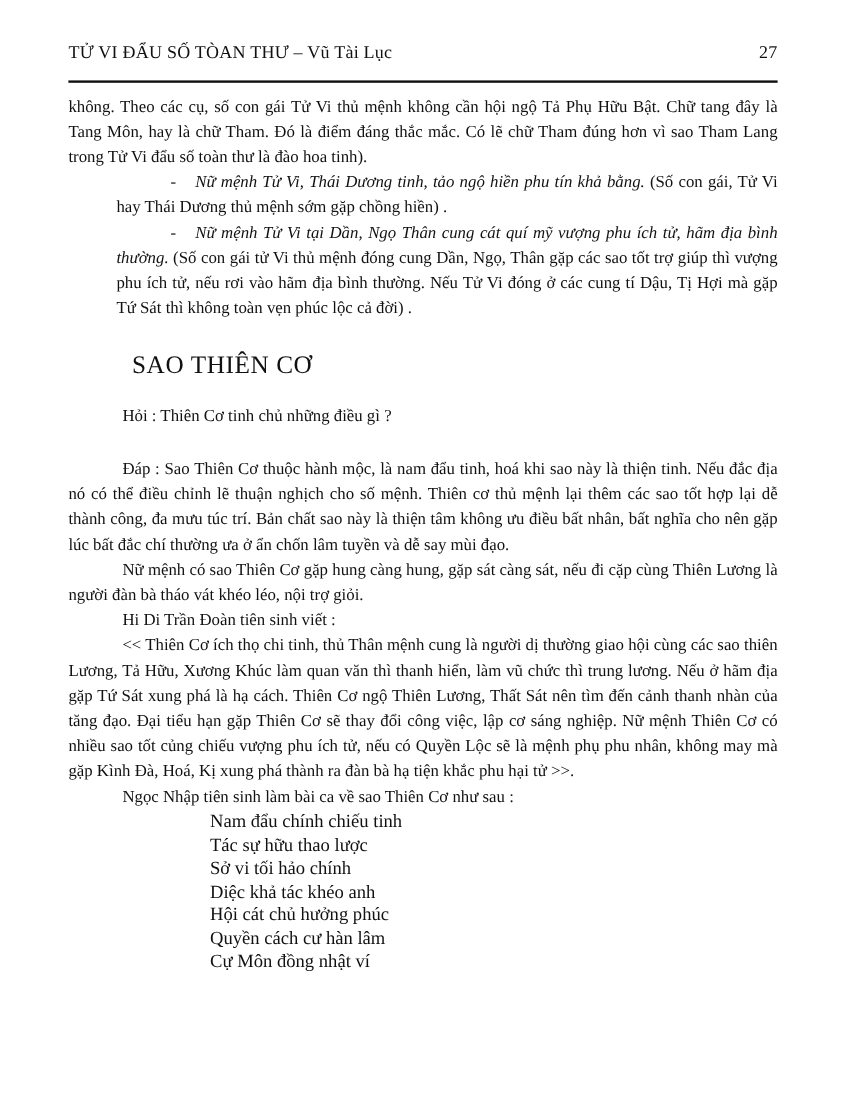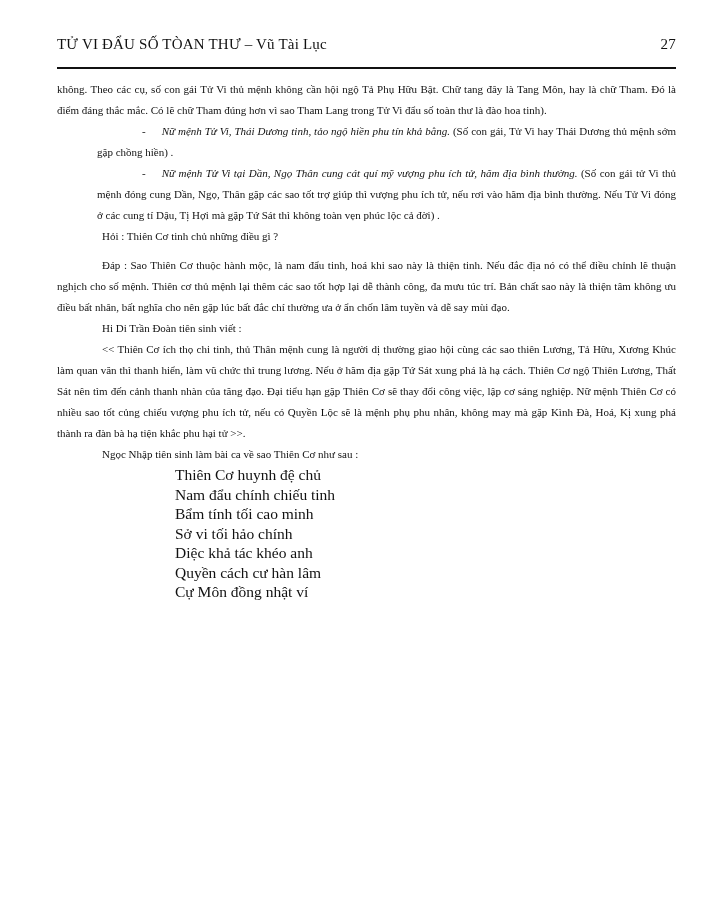--- a/index.html
+++ b/index.html
@@ -8,53 +8,53 @@
     background: #ffffff;
   }
   .page {
     position: relative;
     width: 705px;
     height: 913px;
     background: #ffffff;
     color: #111111;
     font-family: "Liberation Serif", "DejaVu Serif", serif;
     box-sizing: border-box;
-    padding: 36px 29px 20px 57px;
+    padding: 36px 57px 20px 57px;
     overflow: hidden;
   }
   .running-header {
     display: flex;
     justify-content: space-between;
     align-items: baseline;
     font-size: 15px;
     letter-spacing: 0.2px;
     margin-bottom: 14px;
   }
   .rule {
     border: none;
     border-top: 2px solid #111111;
     margin: 0 0 10px 0;
   }
   .para {
-    font-size: 11px;
+    font-size: 14px;
     line-height: 21px;
     text-align: justify;
     margin: 0;
   }
   .para.indent { text-indent: 45px; }
   .para.bullet { text-indent: 45px; margin-left: 40px; }
   .para.bullet .dash { margin-right: 16px; }
   .para.bullet i { font-style: italic; }
   .section-heading {
     font-size: 21px;
     font-weight: normal;
     letter-spacing: 0.5px;
     margin: 24px 0 20px 53px;
   }
-  .question { margin-bottom: 8px; }
+  .question { margin-bottom: 23px; }
   .answer { margin-bottom: 0; }
   .poem {
     margin-left: 118px;
     font-size: 15.5px;
     line-height: 19.5px;
   }
   .poem-line { white-space: pre; }
 </style>
 </head>
 <body>
@@ -68,32 +68,34 @@
 
   <hr class="rule">
 
   <p class="para">không. Theo các cụ, số con gái Tử Vi thủ mệnh không cần hội ngộ Tả Phụ Hữu Bật. Chữ tang đây là Tang Môn, hay là chữ Tham. Đó là điểm đáng thắc mắc. Có lẽ chữ Tham đúng hơn vì sao Tham Lang trong Tử Vi đẩu số toàn thư là đào hoa tinh).</p>
 
   <p class="para bullet"><span class="dash">-</span><i>Nữ mệnh Tử Vi, Thái Dương tinh, tảo ngộ hiền phu tín khả bằng.</i><span> (Số con gái, Tử Vi hay Thái Dương thủ mệnh sớm gặp chồng hiền) .</span></p>
 
   <p class="para bullet"><span class="dash">-</span><i>Nữ mệnh Tử Vi tại Dần, Ngọ Thân cung cát quí mỹ vượng phu ích tử, hãm địa bình thường.</i><span> (Số con gái tử Vi thủ mệnh đóng cung Dần, Ngọ, Thân gặp các sao tốt trợ giúp thì vượng phu ích tử, nếu rơi vào hãm địa bình thường. Nếu Tử Vi đóng ở các cung tí Dậu, Tị Hợi mà gặp Tứ Sát thì không toàn vẹn phúc lộc cả đời) .</span></p>
 
 
+  <h2 class="section-heading">SAO THIÊN CƠ</h2>
 
   <p class="para indent question">Hỏi : Thiên Cơ tinh chủ những điều gì ?</p>
 
   <p class="para indent answer">Đáp : Sao Thiên Cơ thuộc hành mộc, là nam đẩu tinh, hoá khi sao này là thiện tinh. Nếu đắc địa nó có thể điều chỉnh lẽ thuận nghịch cho số mệnh. Thiên cơ thủ mệnh lại thêm các sao tốt hợp lại dễ thành công, đa mưu túc trí. Bản chất sao này là thiện tâm không ưu điều bất nhân, bất nghĩa cho nên gặp lúc bất đắc chí thường ưa ở ẩn chốn lâm tuyền và dễ say mùi đạo.</p>
+  <p class="para indent answer">Nữ mệnh có sao Thiên Cơ gặp hung càng hung, gặp sát càng sát, nếu đi cặp cùng Thiên Lương là người đàn bà tháo vát khéo léo, nội trợ giỏi.</p>
   <p class="para indent answer">Hi Di Trần Đoàn tiên sinh viết :</p>
   <p class="para indent answer">&lt;&lt; Thiên Cơ ích thọ chi tinh, thủ Thân mệnh cung là người dị thường giao hội cùng các sao thiên Lương, Tả Hữu, Xương Khúc làm quan văn thì thanh hiển, làm vũ chức thì trung lương. Nếu ở hãm địa gặp Tứ Sát xung phá là hạ cách. Thiên Cơ ngộ Thiên Lương, Thất Sát nên tìm đến cảnh thanh nhàn của tăng đạo. Đại tiểu hạn gặp Thiên Cơ sẽ thay đổi công việc, lập cơ sáng nghiệp. Nữ mệnh Thiên Cơ có nhiều sao tốt củng chiếu vượng phu ích tử, nếu có Quyền Lộc sẽ là mệnh phụ phu nhân, không may mà gặp Kình Đà, Hoá, Kị xung phá thành ra đàn bà hạ tiện khắc phu hại tử &gt;&gt;.</p>
   <p class="para indent answer">Ngọc Nhập tiên sinh làm bài ca về sao Thiên Cơ như sau :</p>
 
   <div class="poem">
-    <div class="poem-line">Thiên Cơ huynh đệ chủ</div>
     <div class="poem-line">Nam đẩu chính chiếu tinh</div>
-    <div class="poem-line">Bẩm tính tối cao minh</div>
+    <div class="poem-line">Tác sự hữu thao lược</div>
     <div class="poem-line">Sở vi tối hảo chính</div>
     <div class="poem-line">Diệc khả tác khéo anh</div>
+    <div class="poem-line">Hội cát chủ hưởng phúc</div>
     <div class="poem-line">Quyền cách cư hàn lâm</div>
     <div class="poem-line">Cự Môn đồng nhật ví</div>
 
   </div>
 
 </div>
 
 </body></html>

